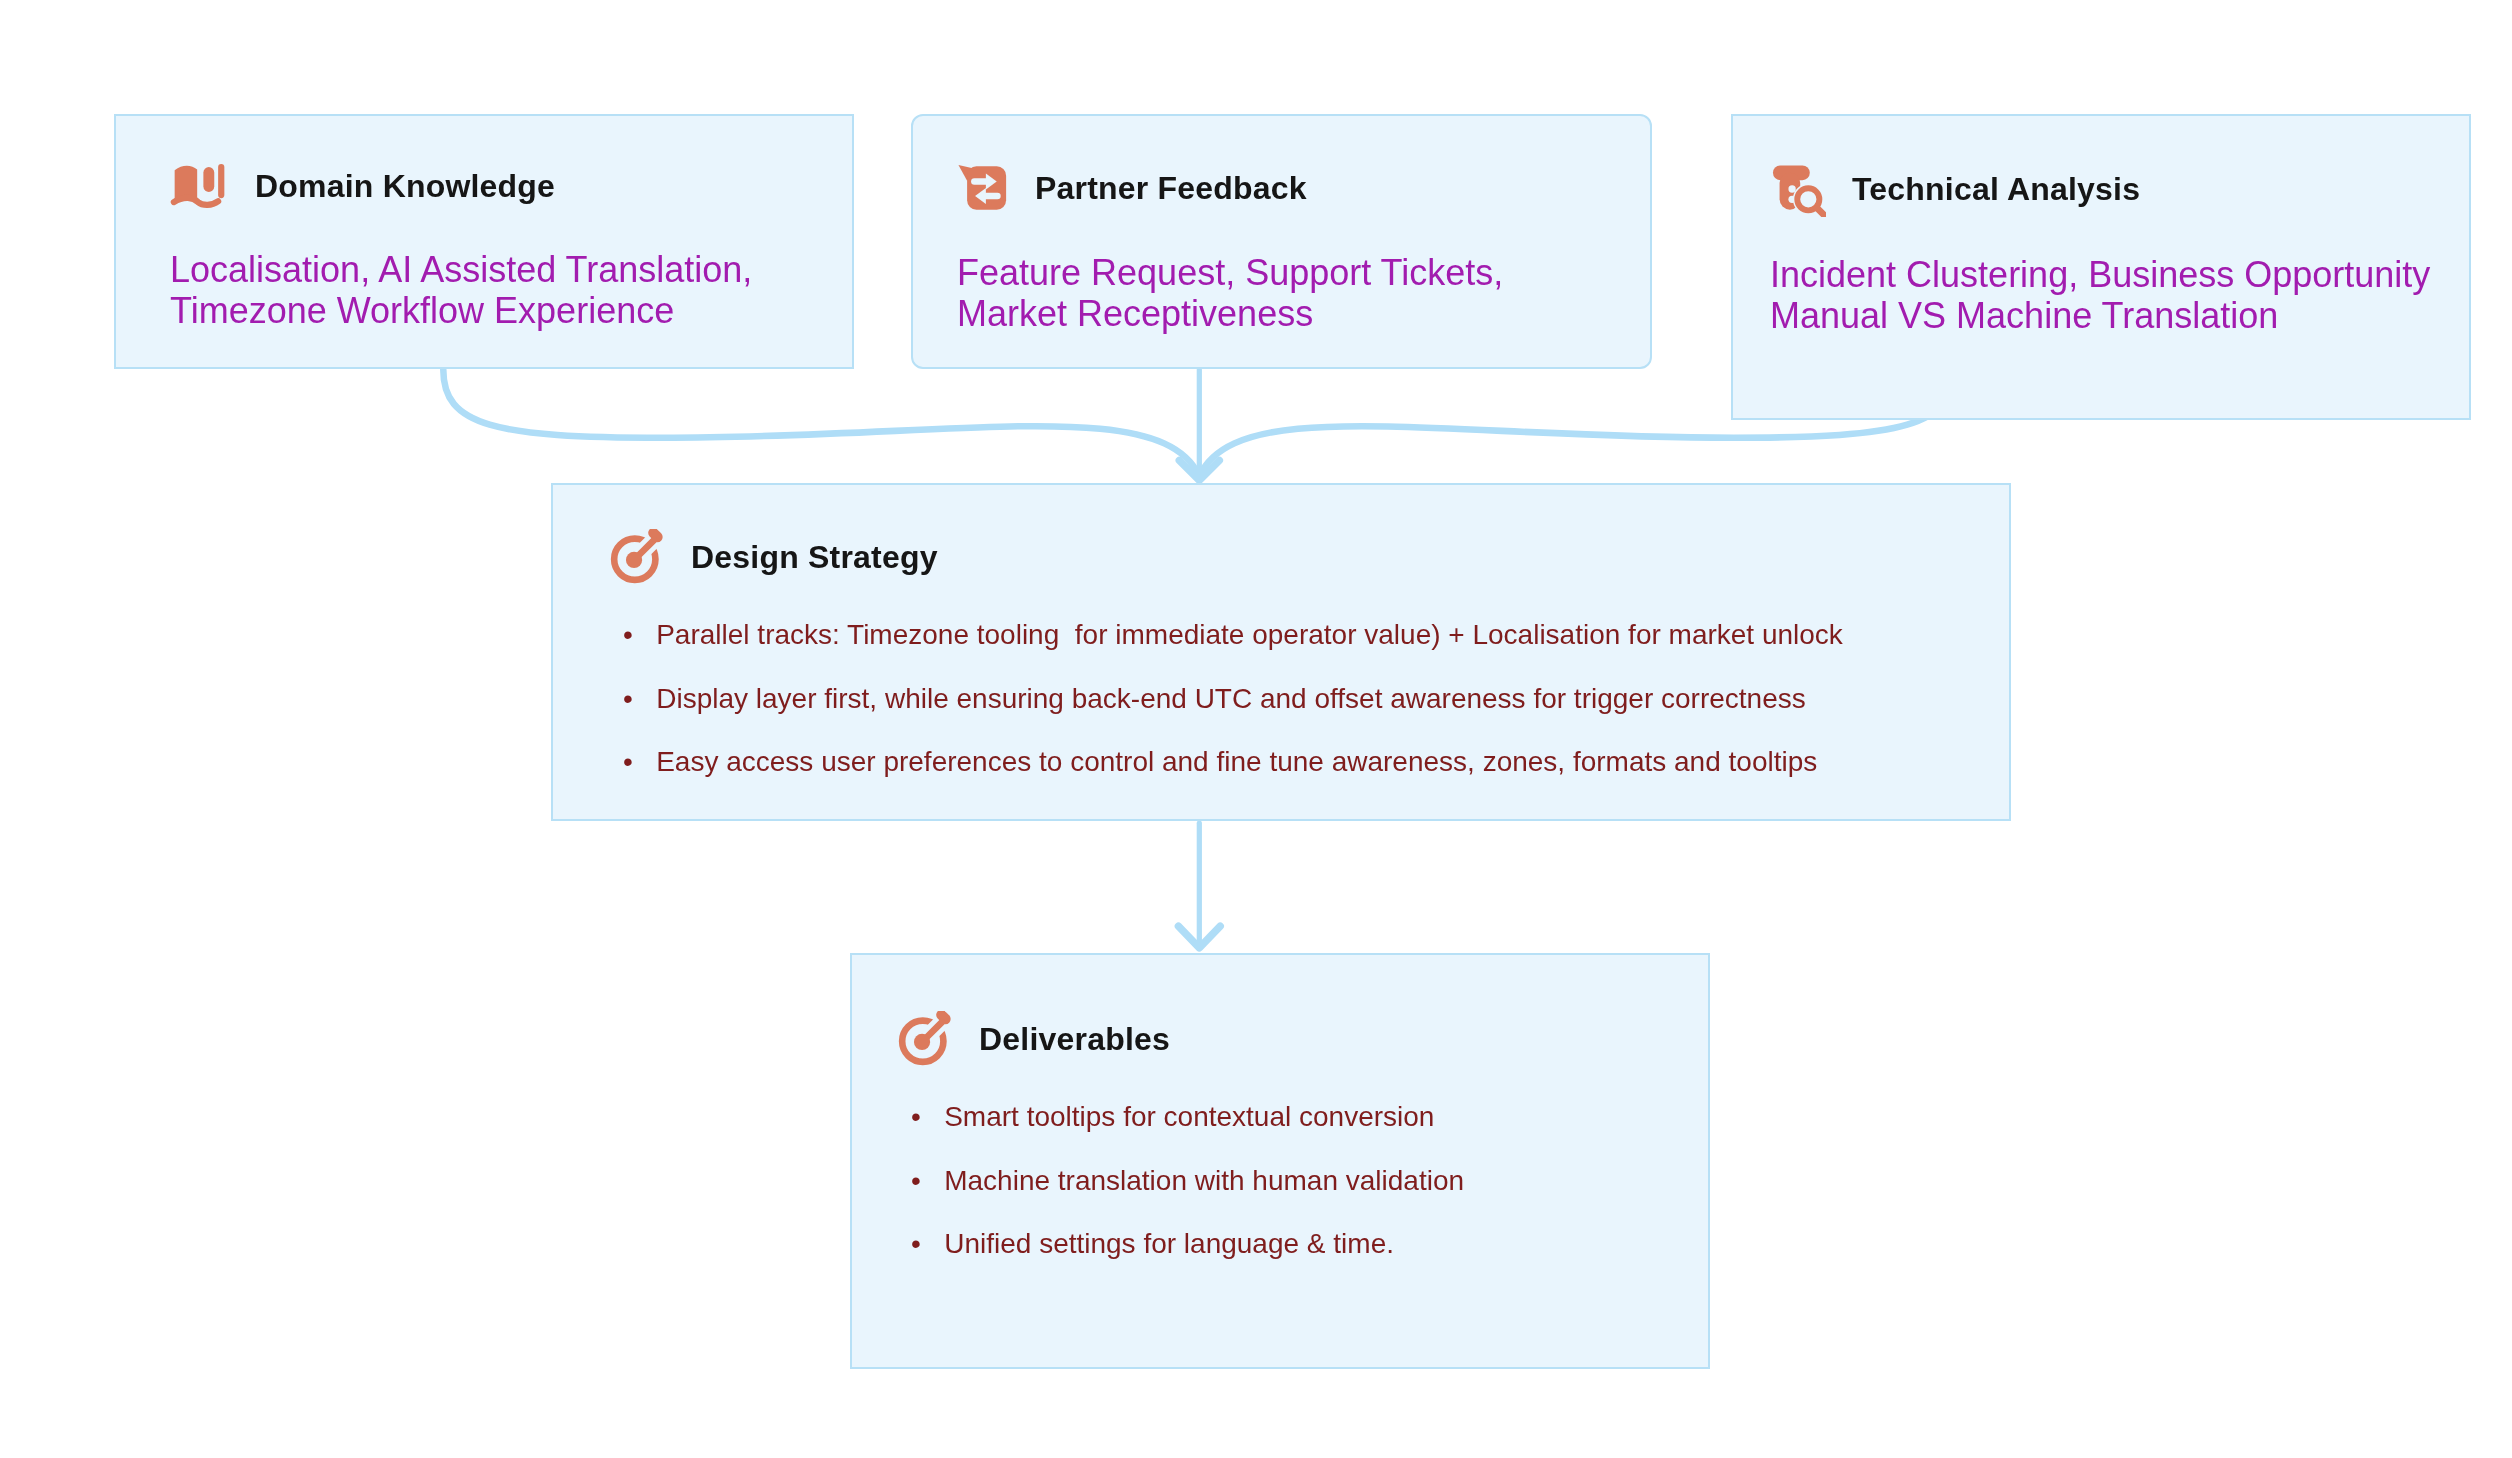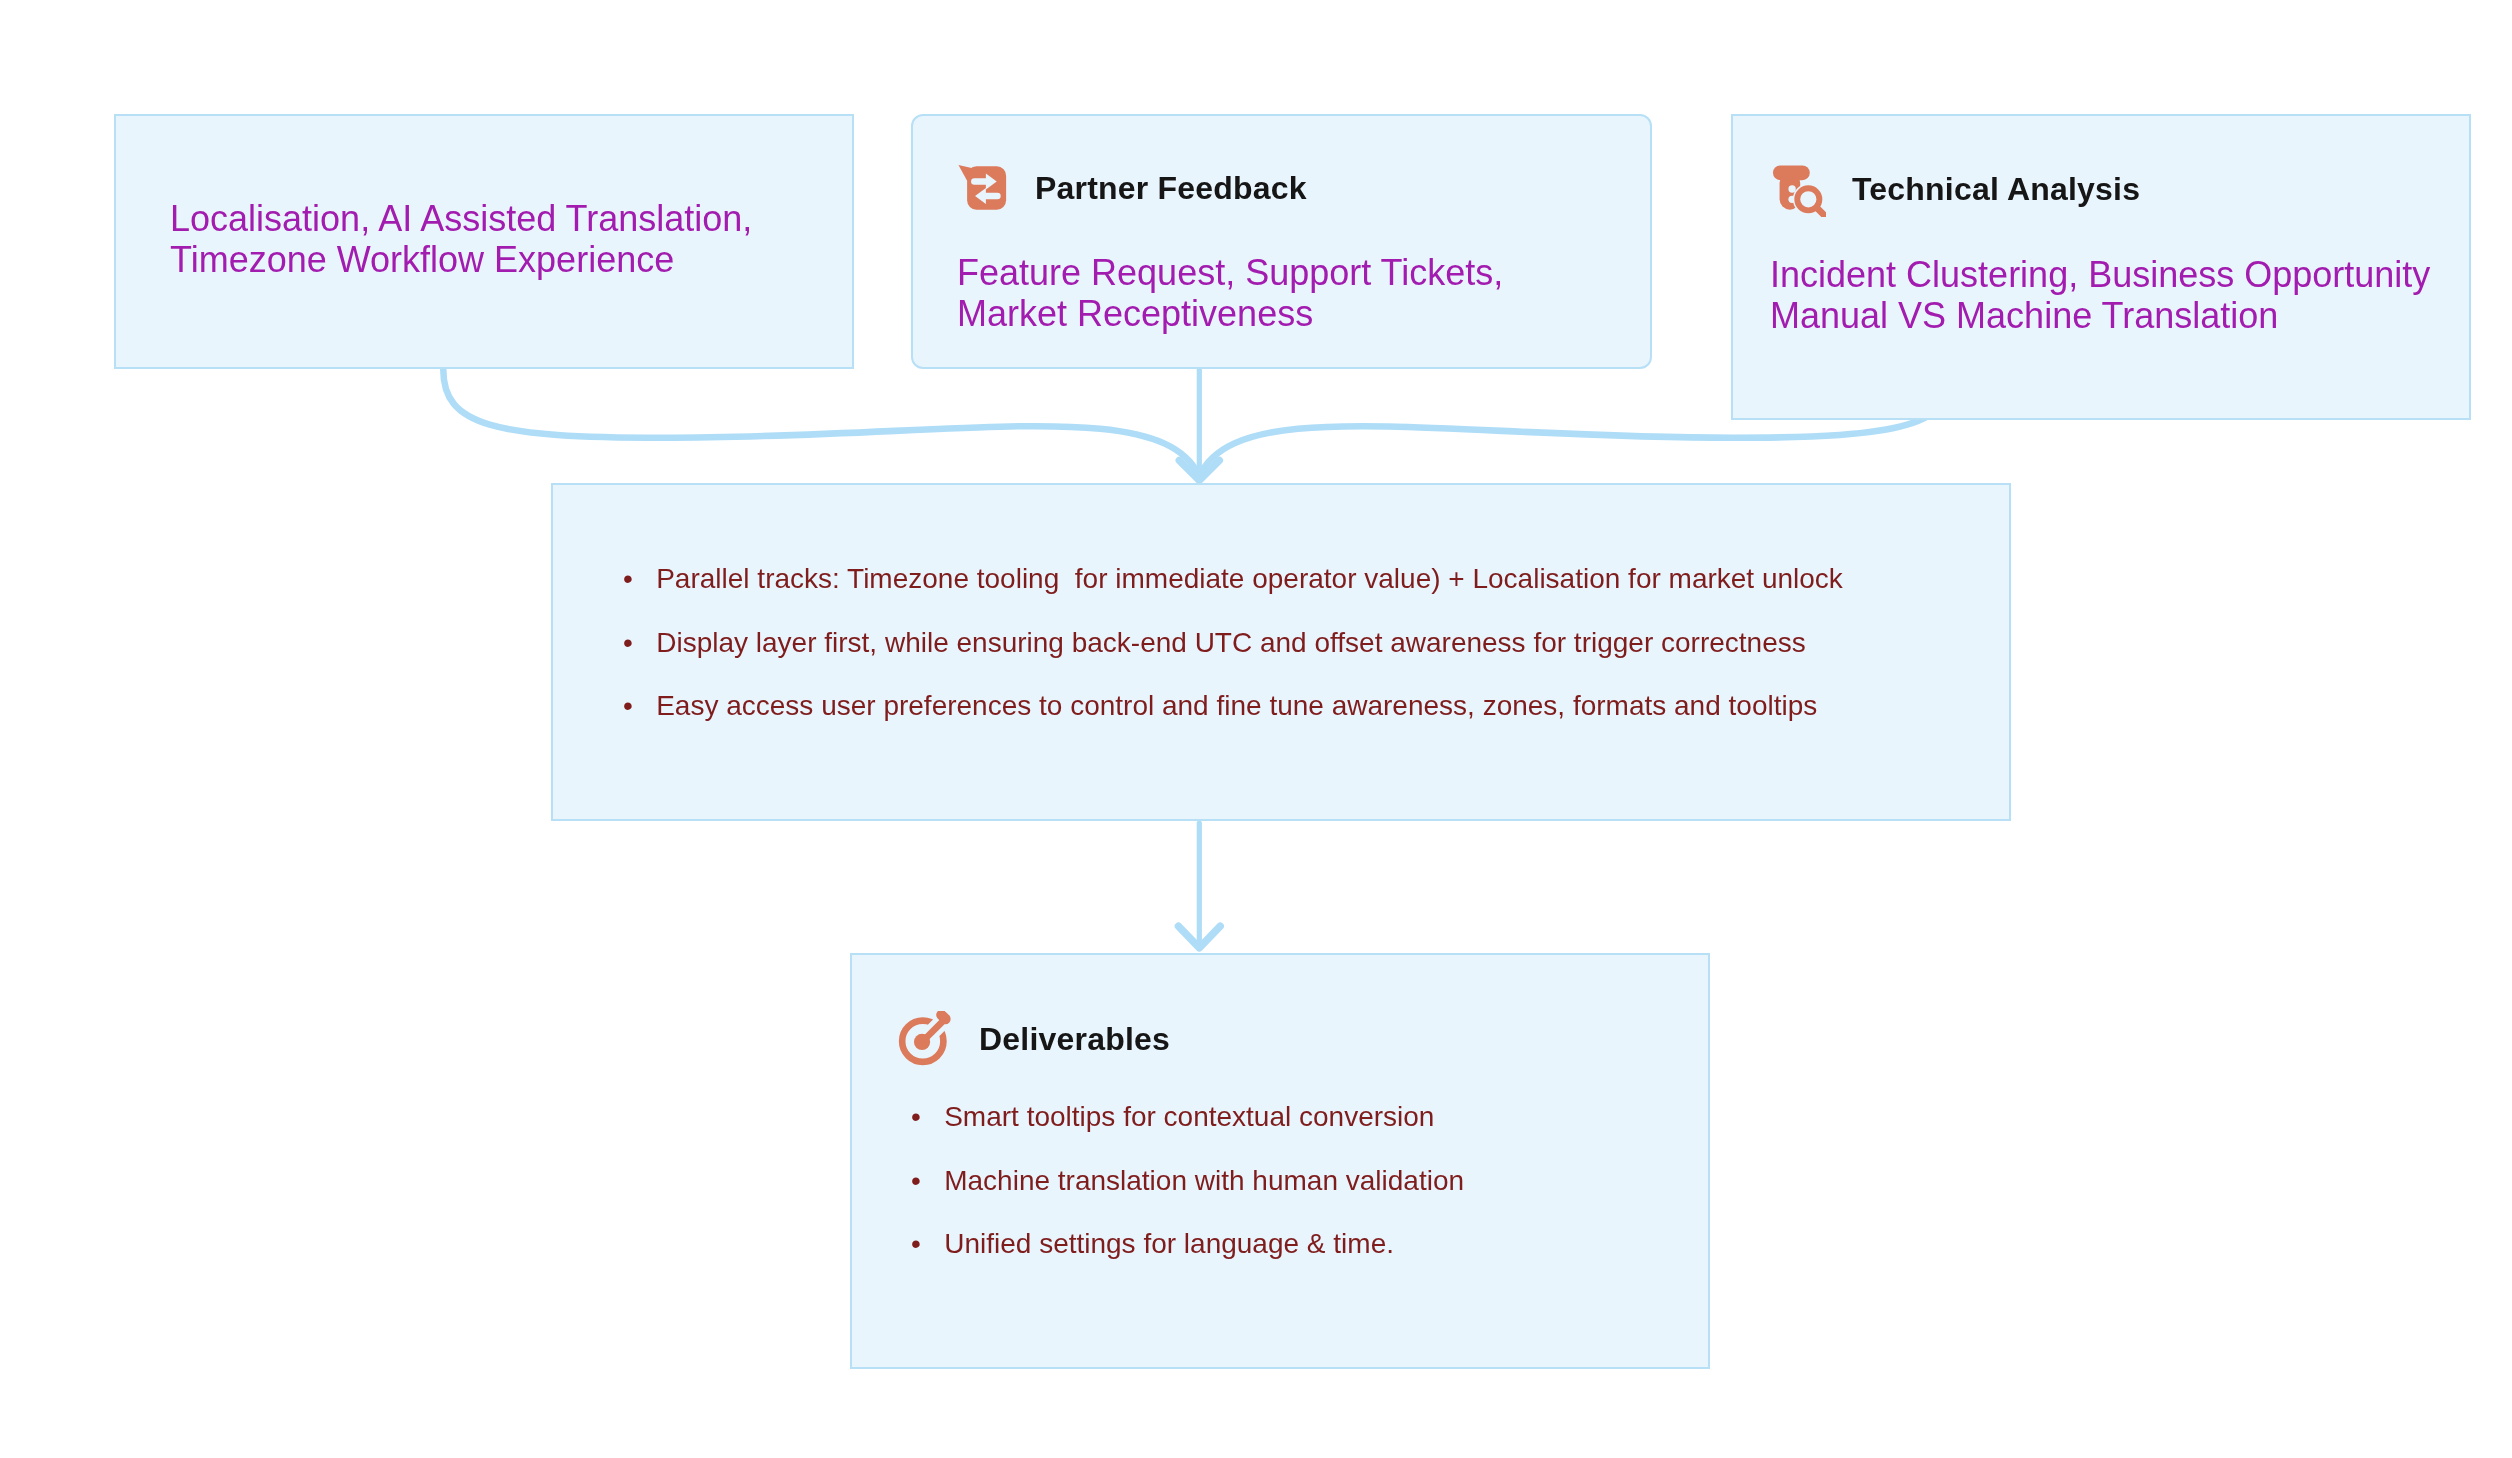--- a/index.html
+++ b/index.html
@@ -72,20 +72,29 @@
   <svg id="edges" width="2512" height="1458" viewBox="0 0 2880 1672" fill="none" stroke="#AFDDF7" stroke-linecap="round" stroke-linejoin="round">
     <path d="M 508 424 C 508 488, 566 502, 760 502 C 1100 502, 1332 452, 1375 546" stroke-width="7.5"></path>
     <path d="M 2240 424 C 2240 488, 2182 502, 1988 502 C 1648 502, 1418 452, 1375 546" stroke-width="7.5"></path>
     <path d="M 1375 424 L 1375 544" stroke-width="6"></path>
     <path d="M 1352 528 L 1375 551 L 1398 528" stroke-width="8.5"></path>
     <path d="M 1375 944 L 1375 1082" stroke-width="6"></path>
     <path d="M 1351 1062 L 1375 1087 L 1399 1062" stroke-width="8.5"></path>
   </svg>
 
   <div class="node" id="node-domain">
+    <div class="node-head">
+      <svg class="icon" width="59" height="51" viewBox="0 0 76 64" fill="#DC7A5C">
+        <path d="M6 11 C16 3 28 4 35 10 L35 50 C28 44 16 43 6 49 Z"></path>
+        <rect x="43" y="7" width="14" height="32" rx="7"></rect>
+        <rect x="62" y="3" width="8" height="44" rx="4"></rect>
+        <path d="M5 52 C18 44 30 46 36 52 C42 57 54 57 62 51" fill="none" stroke="#DC7A5C" stroke-width="8" stroke-linecap="round"></path>
+      </svg>
+      <span class="node-title">Domain Knowledge</span>
+    </div>
     <div class="node-body">Localisation, AI Assisted Translation,
 Timezone Workflow Experience</div>
   </div>
 
   <div class="node" id="node-partner">
     <div class="node-head">
       <svg class="icon" width="52" height="54" viewBox="0 0 72 72" fill="#DC7A5C">
         <path d="M14 26 L2 4 L28 10 Z"></path>
         <rect x="14" y="6" width="54" height="60" rx="13"></rect>
         <path d="M24 27 h16" stroke="#E9F5FD" stroke-width="9" stroke-linecap="round"></path>
@@ -110,20 +119,30 @@
         <circle cx="52" cy="52" r="15" fill="none" stroke="#DC7A5C" stroke-width="8"></circle>
         <path d="M64 64 L73 73" stroke="#DC7A5C" stroke-width="9" stroke-linecap="round"></path>
       </svg>
       <span class="node-title">Technical Analysis</span>
     </div>
     <div class="node-body">Incident Clustering, Business Opportunity
 Manual VS Machine Translation</div>
   </div>
 
   <div class="node" id="node-strategy">
+    <div class="node-head">
+      <svg class="icon" width="56" height="56" viewBox="0 0 76 76" fill="#DC7A5C">
+        <circle cx="35" cy="41" r="28" fill="none" stroke="#DC7A5C" stroke-width="9"></circle>
+        <path d="M66 10 L36 40" stroke="#E9F5FD" stroke-width="22" stroke-linecap="round"></path>
+        <rect x="52" y="1" width="22" height="14" rx="7" transform="rotate(45 63 8)"></rect>
+        <path d="M61 15 L38 38" stroke="#DC7A5C" stroke-width="9" stroke-linecap="round"></path>
+        <circle cx="34" cy="42" r="11"></circle>
+      </svg>
+      <span class="node-title">Design Strategy</span>
+    </div>
     <ul class="bullets">
       <li>Parallel tracks: Timezone tooling  for immediate operator value) + Localisation for market unlock</li>
       <li>Display layer first, while ensuring back-end UTC and offset awareness for trigger correctness</li>
       <li>Easy access user preferences to control and fine tune awareness, zones, formats and tooltips</li>
     </ul>
   </div>
 
   <div class="node" id="node-deliverables">
     <div class="node-head">
       <svg class="icon" width="56" height="56" viewBox="0 0 76 76" fill="#DC7A5C">

